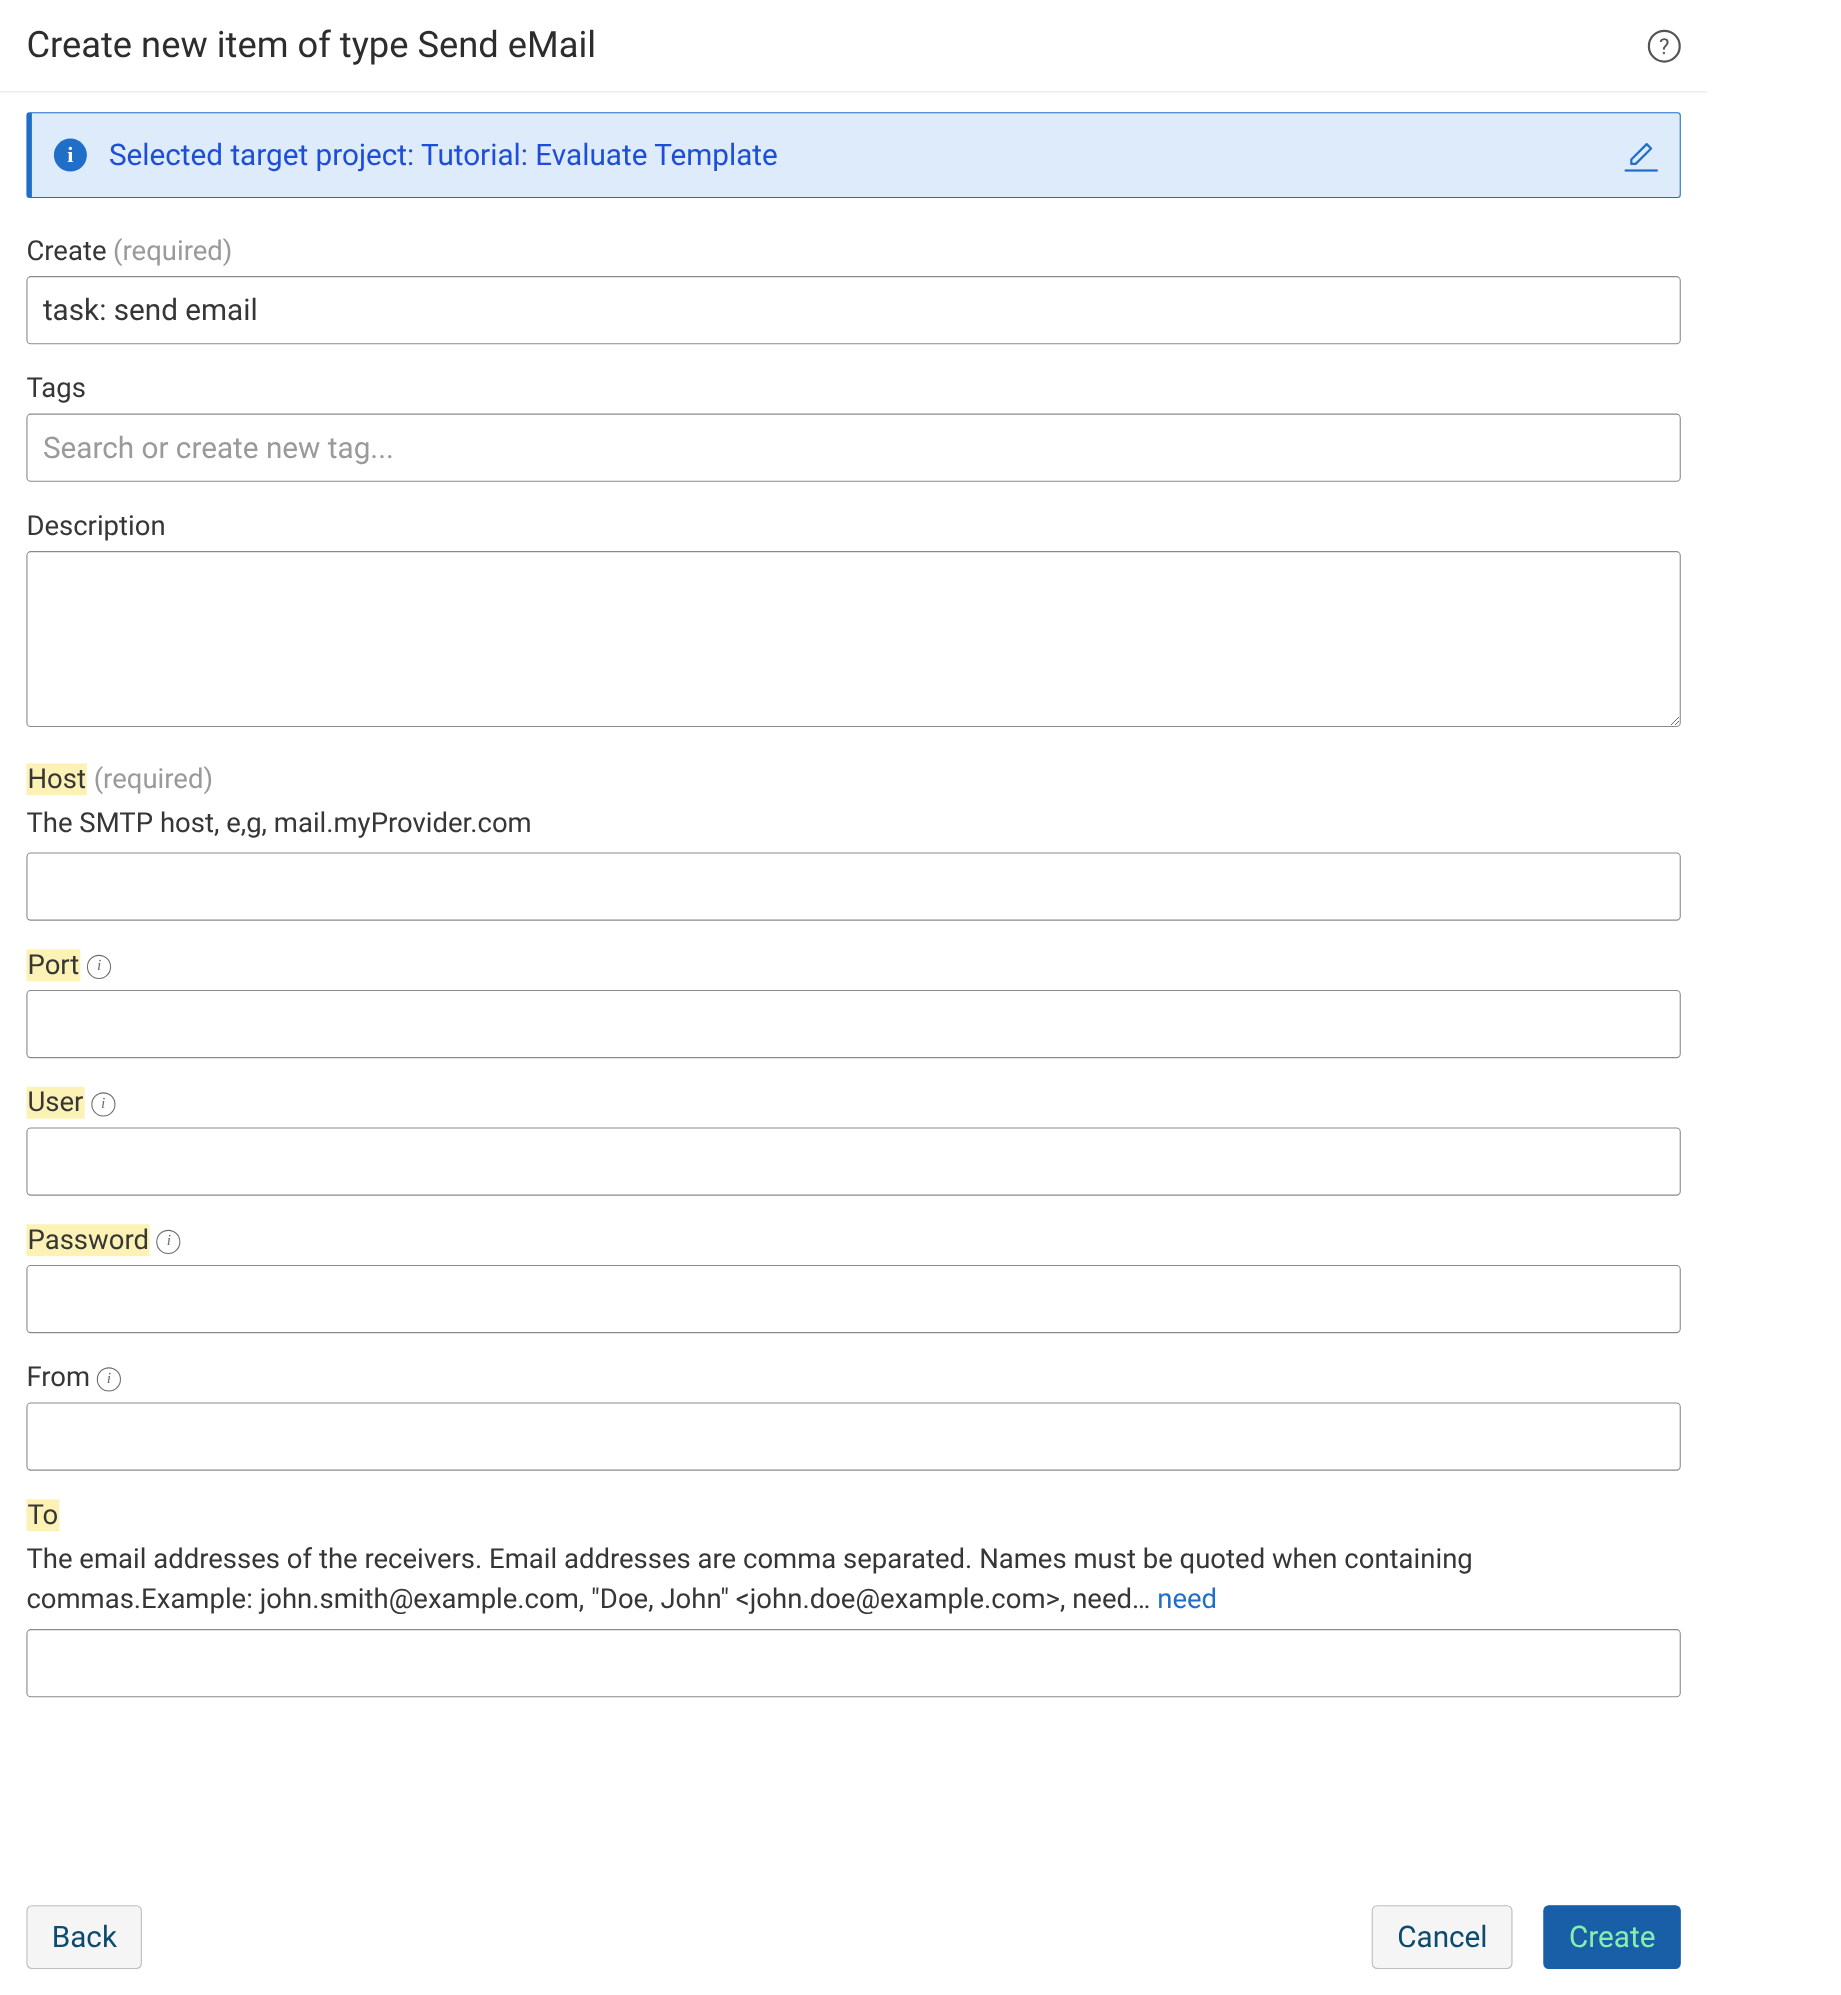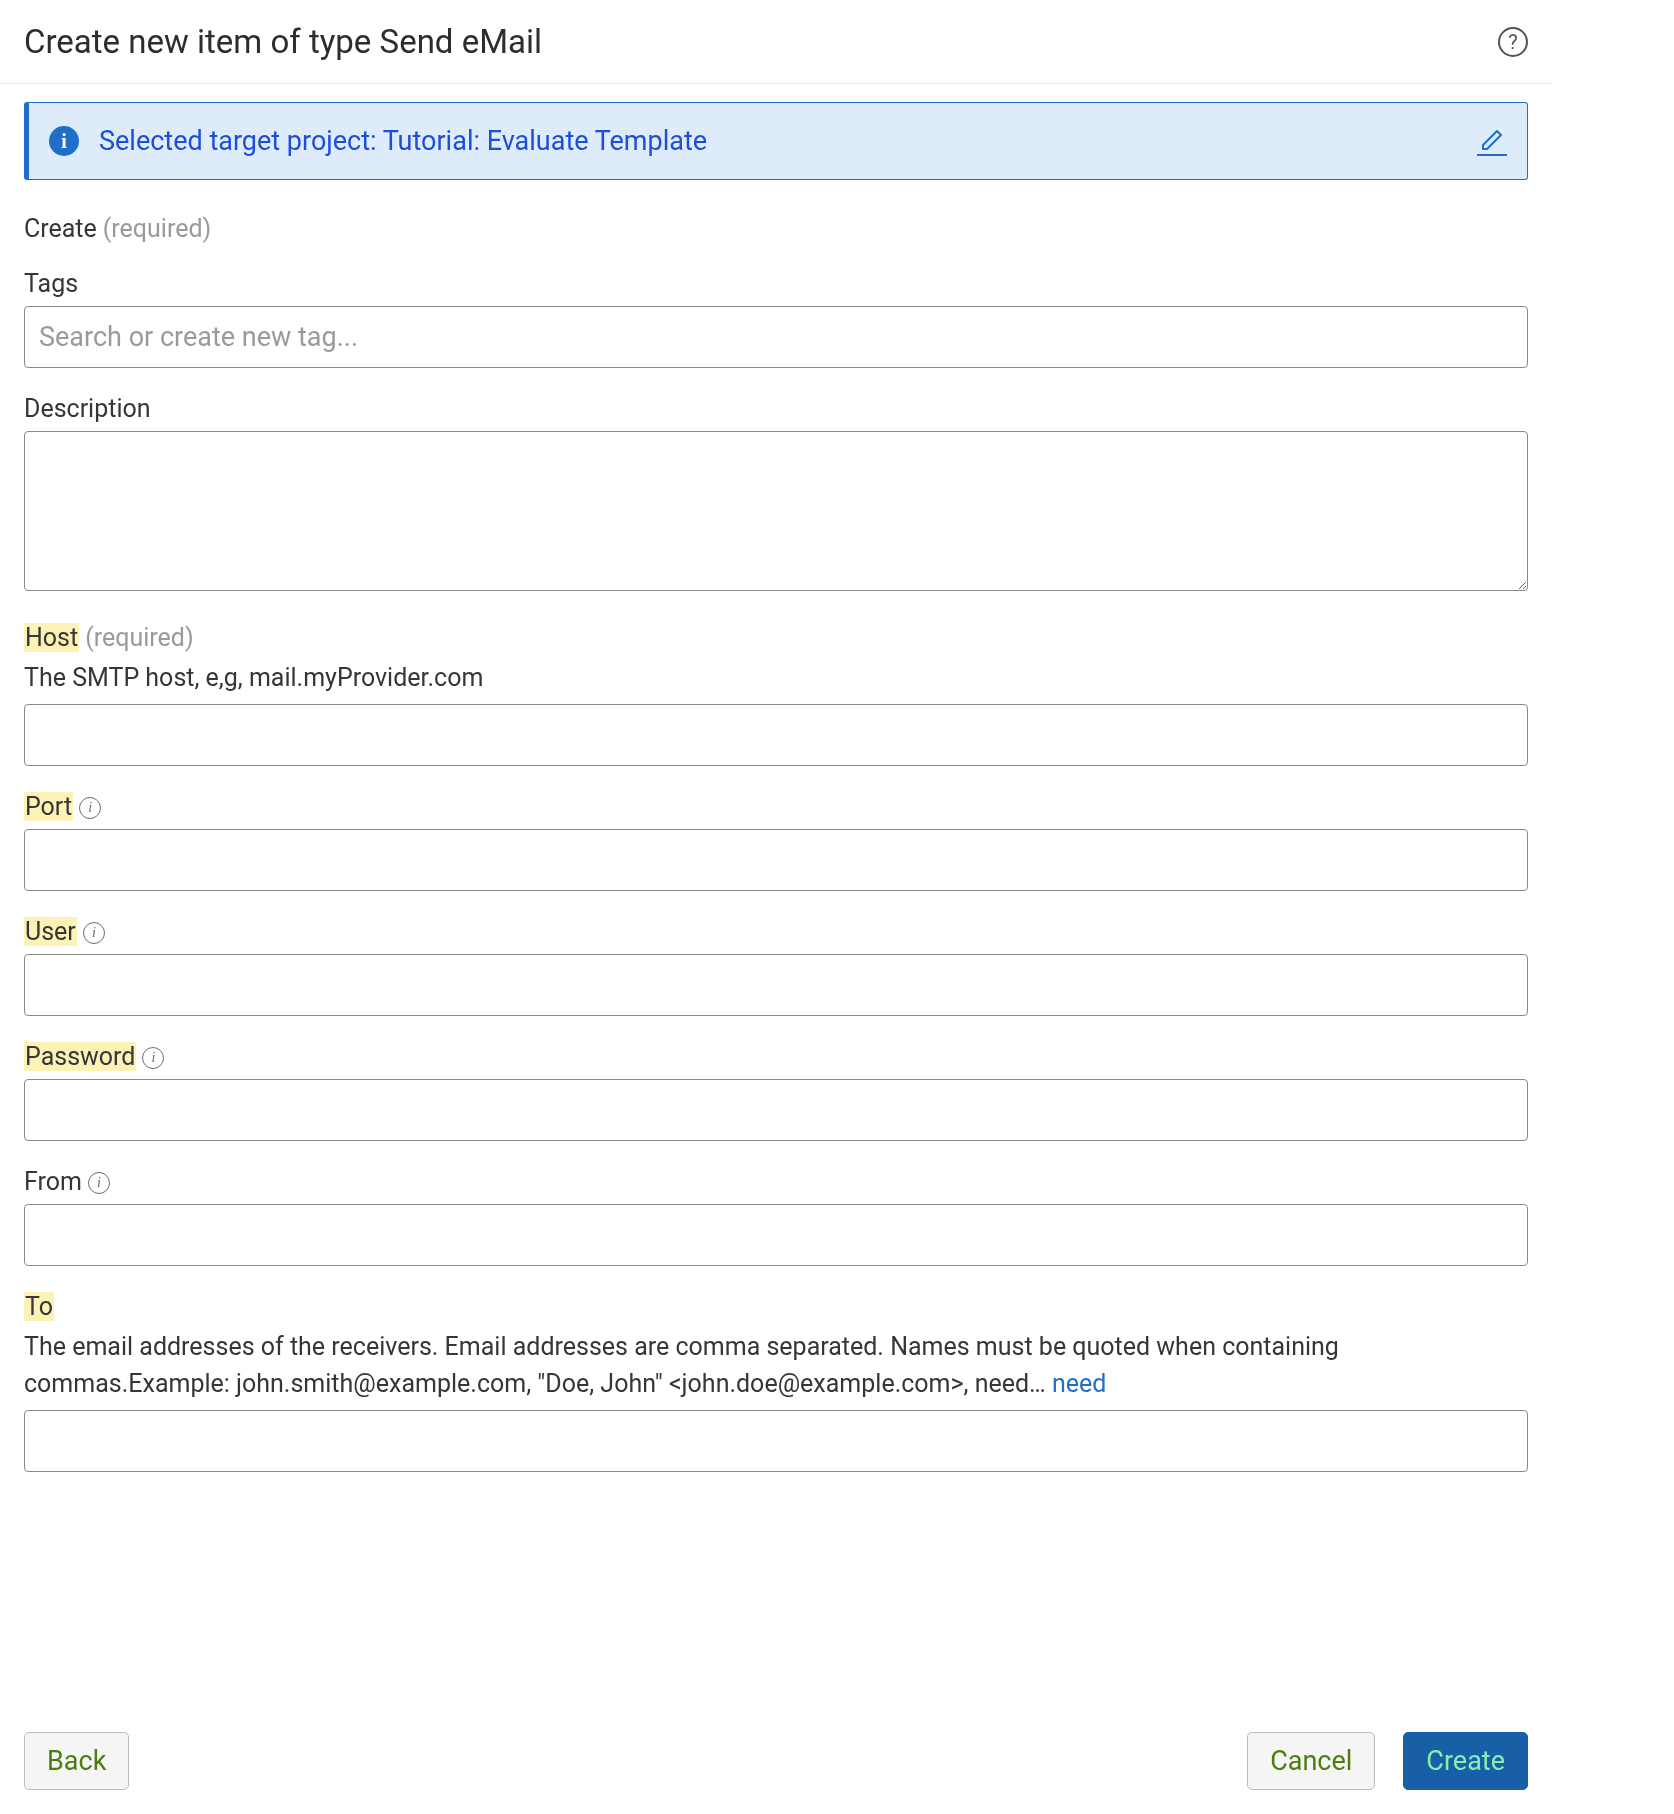--- a/index.html
+++ b/index.html
@@ -152,21 +152,21 @@
   .btn {
     font-size: 27px;
     padding: 12px 22px;
     border-radius: 5px;
     cursor: pointer;
     font-family: inherit;
   }
   .btn-secondary {
     background: #f5f5f5;
     border: 1px solid #bdbdbd;
-    color: #4d7c0f;
+    color: #0c4a6e;
   }
   .btn-primary {
     background: #185fa8;
     border: 1px solid #185fa8;
     color: #86efac;
   }
   .footer-right {
     display: flex;
     gap: 28px;
   }
@@ -191,20 +191,21 @@
           <path d="M17 3l4 4L7 21H3v-4L17 3z"></path>
         </svg>
       </div>
     </div>
 
     <div class="field">
       <div class="field-label">
         <span>Create</span>
         <span class="required-hint">(required)</span>
       </div>
+      <input class="text-input" type="text" value="task: send email" style="">
     </div>
 
     <div class="field">
       <div class="field-label">Tags</div>
       <input class="text-input tags-input" type="text" placeholder="Search or create new tag..." style="">
     </div>
 
     <div class="field">
       <div class="field-label">Description</div>
       <textarea class="text-area" style=""></textarea>

